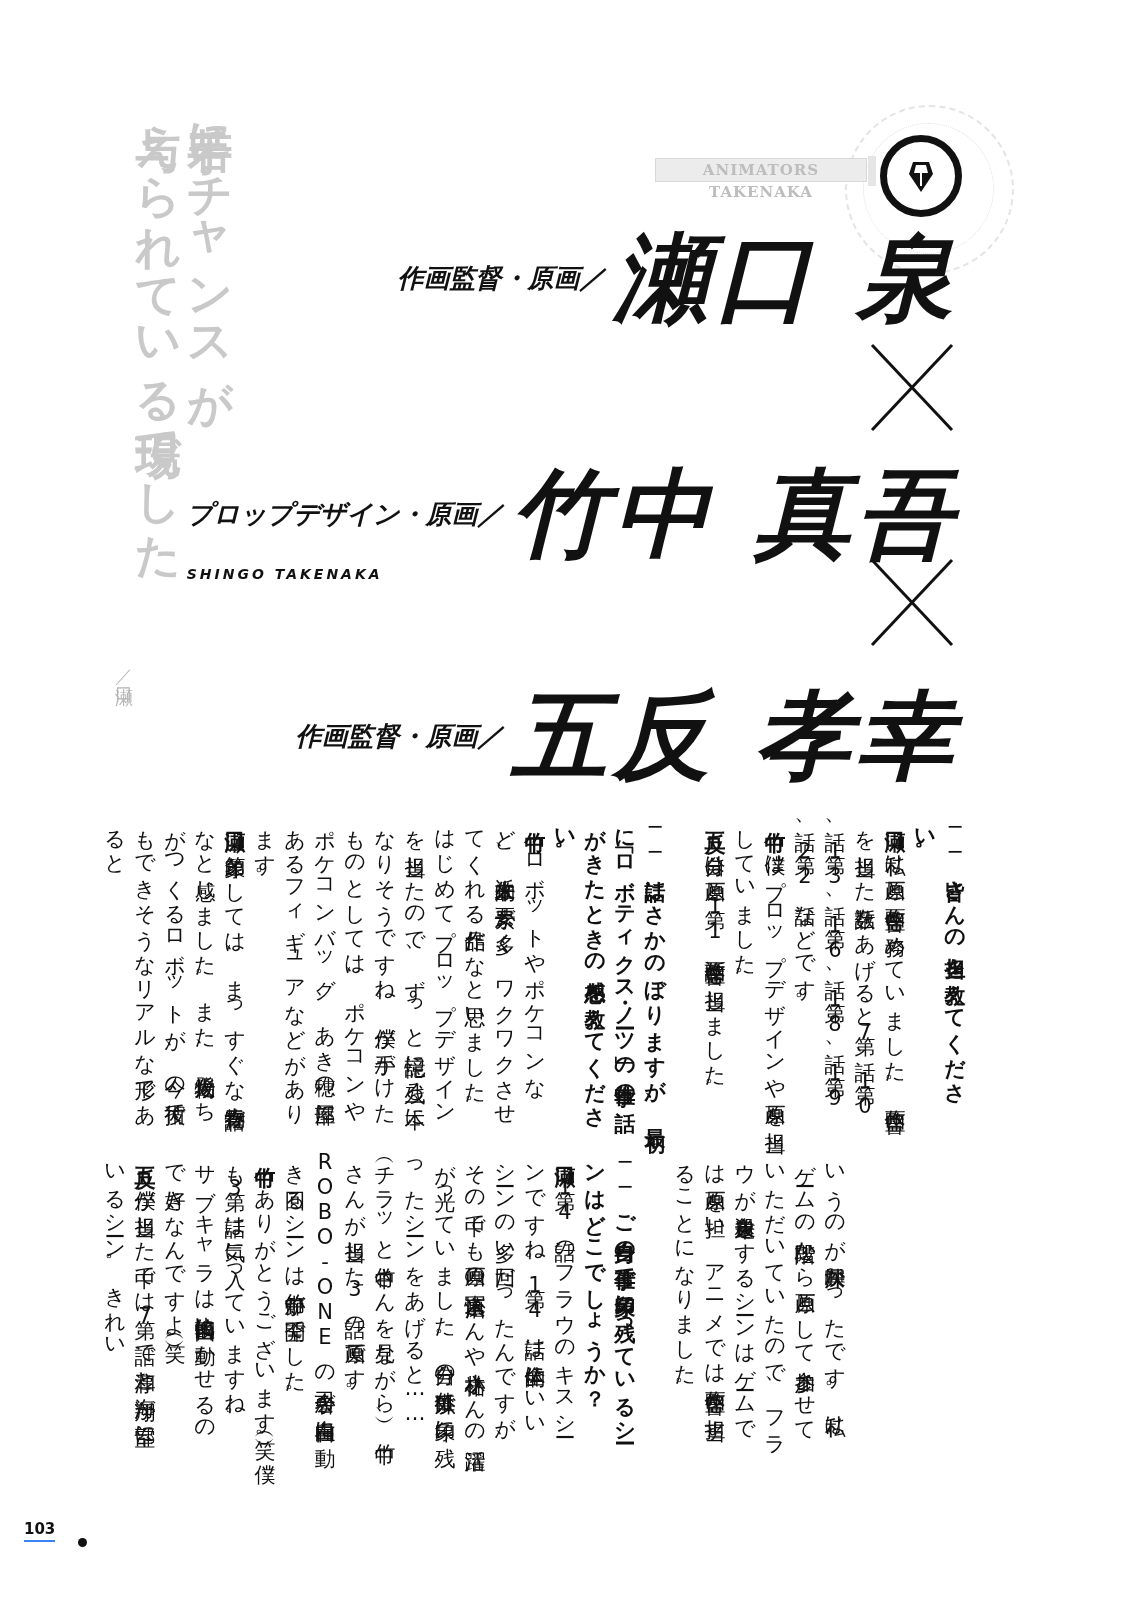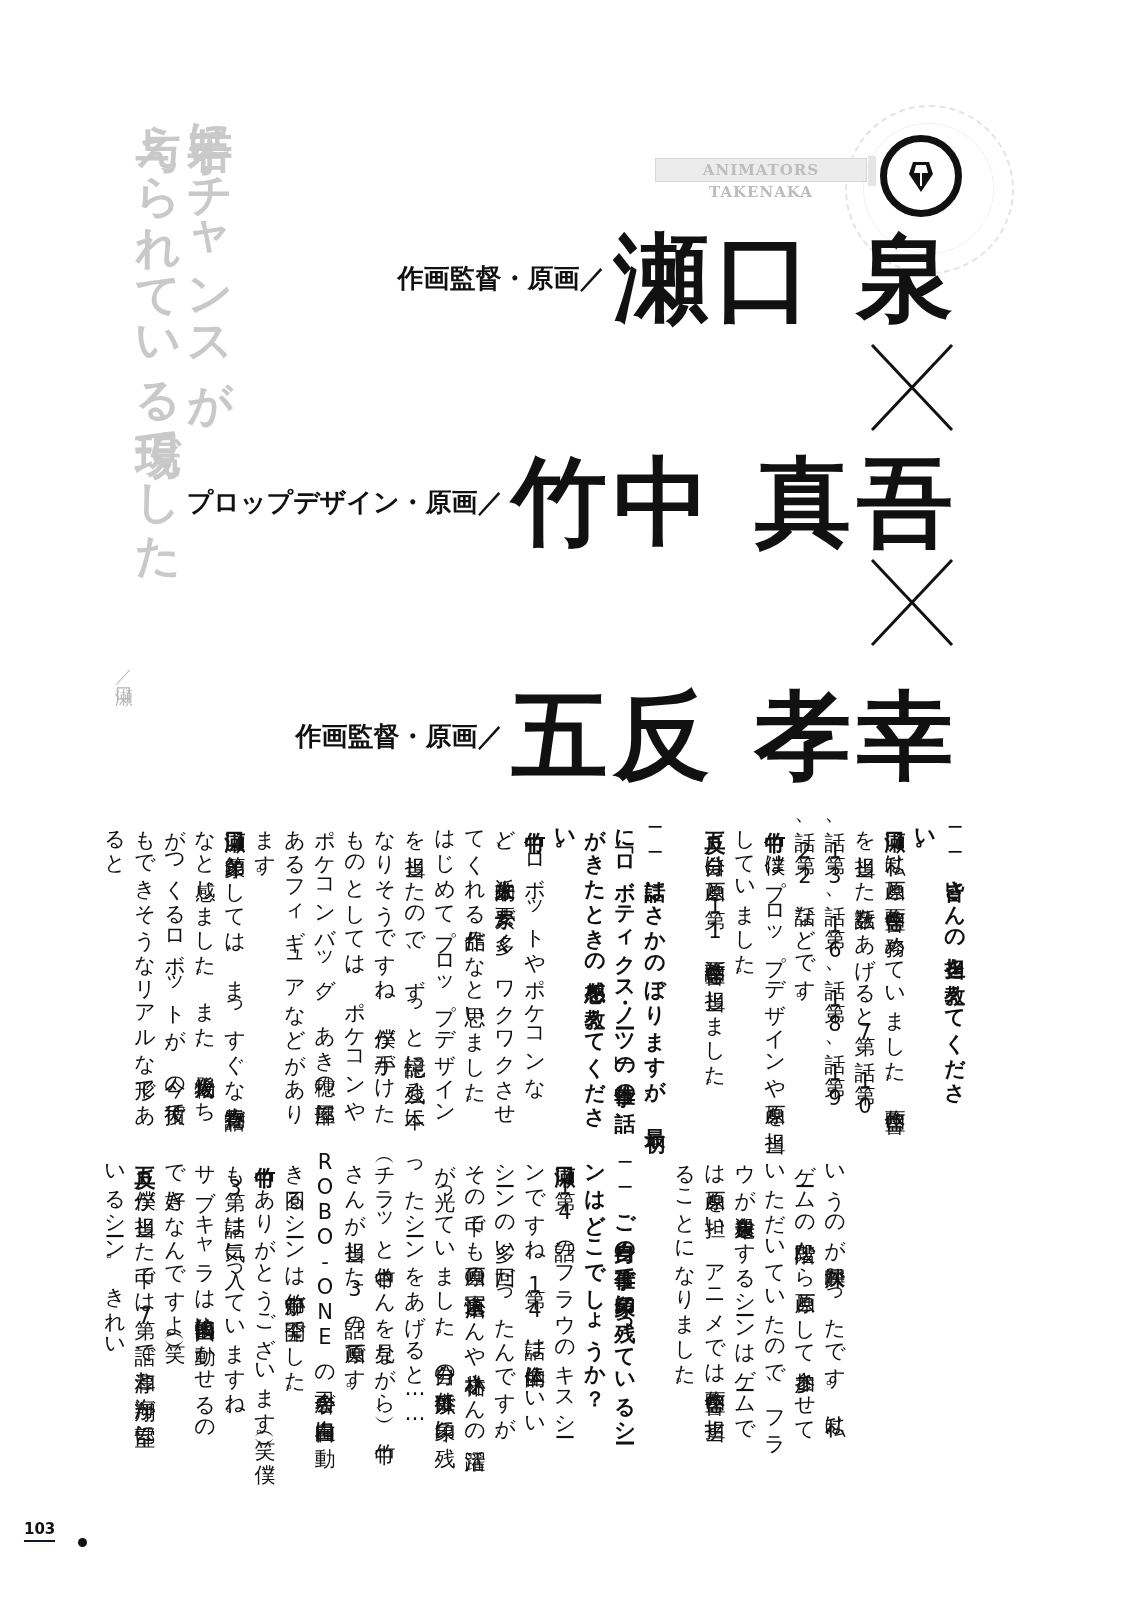--- a/index.html
+++ b/index.html
@@ -32,44 +32,44 @@
     border-radius: 50%; border: 1px dotted #e0e0e0;
   }
   .emblem {
     position: absolute; top: 135px; left: 880px; width: 68px; height: 68px;
     border-radius: 50%; border: 7px solid #111; background: #fff;
     display: flex; align-items: center; justify-content: center;
   }
   .emblem-bar {
     position: absolute; top: 156px; left: 868px; width: 8px; height: 30px; background: #e5e5e5;
   }
-  .person { position: absolute; right: 170px; text-align: left; }
+  .person { position: absolute; right: 170px; text-align: left; font-style: italic; }
   .role { font-weight: bold; font-size: 26px; display: inline-block; vertical-align: middle; margin-right: 8px; }
   .name { font-weight: bold; font-size: 96px; line-height: 100px; display: inline-block; vertical-align: middle; letter-spacing: 6px; }
   .roman { font-weight: bold; font-size: 14px; letter-spacing: 3px; margin-top: 2px; }
   .p1 { top: 228px; }
-  .p2 { top: 452px; }
+  .p2 { top: 464px; }
   .p3 { top: 686px; }
   .cross { position: absolute; right: 172px; width: 90px; height: 95px; }
   .cross1 { top: 340px; }
   .cross2 { top: 555px; }
   .body-block {
     position: absolute; left: 100px; width: 875px; font-size: 21px; line-height: 30px;
     letter-spacing: 1px; column-fill: auto;
   }
   .row1 { top: 815px; height: 305px; }
   .row2 { top: 1150px; height: 300px; }
   .body-block .vtext { height: 100%; }
   .q { font-weight: bold; }
   .sp { font-weight: bold; }
   .para { display: block; }
   .gap { display: block; width: 30px; }
   .folio {
     position: absolute; left: 24px; top: 1520px; font-size: 15px; font-weight: bold;
-    border-bottom: 2px solid #0f172a; padding-bottom: 2px;
+    border-bottom: 2px solid #3b82f6; padding-bottom: 2px;
   }
   .folio-dot { position: absolute; left: 78px; top: 1538px; width: 9px; height: 9px; border-radius: 50%; background: #111; }
 </style>
 </head>
 <body>
 
 <div class="catch vtext">
   <span class="line">若手にチャンスが</span>
   <span class="line">与えられている現場でした</span>
 </div>
@@ -91,20 +91,21 @@
   <span class="role">作画監督・原画／</span><span class="name">瀬口 泉</span>
 </div>
 
 <svg class="cross cross1" viewBox="0 0 90 95">
   <line x1="5" y1="5" x2="85" y2="90" stroke="#111" stroke-width="3"></line>
   <line x1="85" y1="5" x2="5" y2="90" stroke="#111" stroke-width="3"></line>
 </svg>
 
 <div class="person p2">
   <span class="role">プロップデザイン・原画／</span><span class="name">竹中 真吾</span>
+  <div class="roman">SHINGO TAKENAKA</div>
 </div>
 
 <svg class="cross cross2" viewBox="0 0 90 95">
   <line x1="5" y1="5" x2="85" y2="90" stroke="#111" stroke-width="3"></line>
   <line x1="85" y1="5" x2="5" y2="90" stroke="#111" stroke-width="3"></line>
 </svg>
 
 <div class="person p3">
   <span class="role">作画監督・原画／</span><span class="name">五反 孝幸</span>
 </div>

